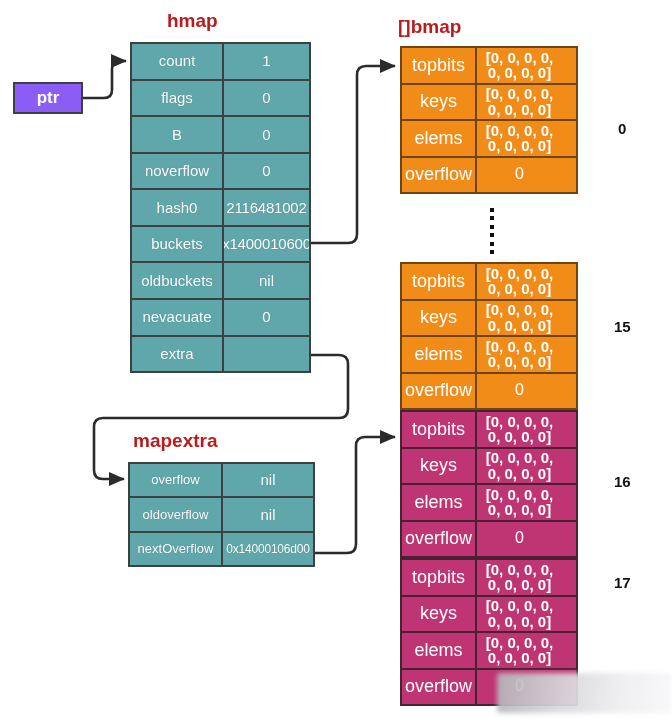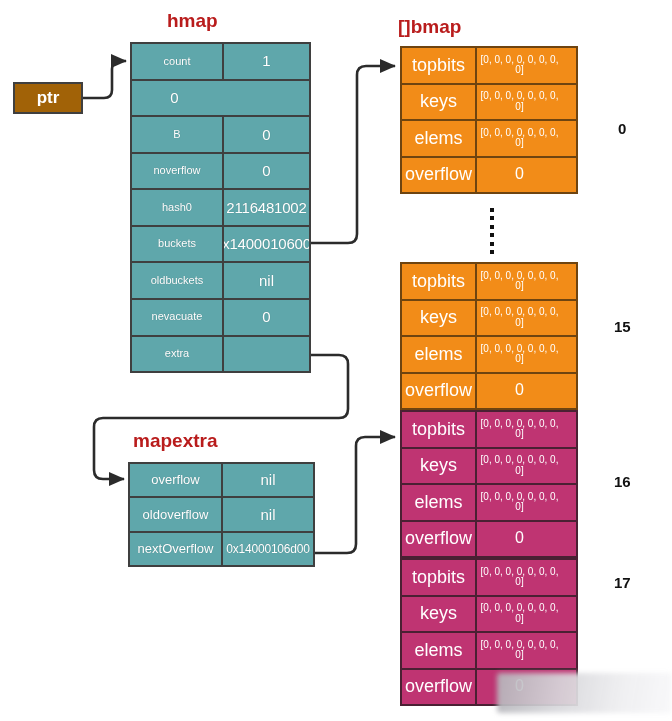--- a/index.html
+++ b/index.html
@@ -60,45 +60,45 @@
   .orange .scell.name { border-right-color: #6e4410; }
 
   
   .magenta .srow { background: #bf3472; }
   .magenta { border-color: #4a2033; }
   .magenta .srow { border-bottom-color: #4a2033; }
   .magenta .scell.name { border-right-color: #4a2033; }
 
   
   #hmap { left: 130px; top: 42px; width: 181px; height: 331px; }
-  #hmap .scell.name  { width: 92px; font-size: 11px; }
+  #hmap .scell.name  { width: 92px; font-size: 15px; }
   #hmap .scell.value { width: 85px; font-size: 15px; }
   #hmap .scell.value.small { font-size: 15px; letter-spacing: -0.2px; }
 
   
   #mapextra { left: 128px; top: 462px; width: 187px; height: 105px; }
   #mapextra .scell.name  { width: 93px; font-size: 13px; }
   #mapextra .scell.value { width: 90px; font-size: 15px; }
   #mapextra .scell.value.small { font-size: 12px; letter-spacing: -0.2px; }
 
   
   .bmap { left: 400px; width: 178px; }
   .bmap .scell.name  { width: 75px; font-size: 18px; }
-  .bmap .scell.value { width: 85px; font-size: 10px; font-weight: normal; padding: 0 3px; }
+  .bmap .scell.value { width: 85px; font-size: 15px; font-weight: bold; padding: 0 3px; }
   .bmap .scell.value.zero { font-size: 16px; font-weight: normal; }
 
   #bmap0  { top: 46px;  height: 148px; }
   #bmap15 { top: 262px; height: 148px; }
   #bmap16 { top: 410px; height: 148px; }
   #bmap17 { top: 558px; height: 148px; }
 
   
   #ptrbox {
     left: 13px; top: 82px; width: 70px; height: 32px;
-    background: #a16207;
+    background: #8b5cf6;
     border: 2px solid #3f3f3f;
     box-sizing: border-box;
     display: flex; align-items: center; justify-content: center;
     color: #ffffff; font-size: 17px; font-weight: bold;
   }
 
   
   .caption {
     position: absolute;
     color: #b91c1c;
@@ -190,20 +190,21 @@
   <div class="abs" id="ptrbox">
     <span>ptr</span>
   </div>
 
   <div class="struct teal" id="hmap">
     <div class="srow">
       <div class="scell name">count</div>
       <div class="scell value">1</div>
     </div>
     <div class="srow">
+      <div class="scell name">flags</div>
       <div class="scell value">0</div>
     </div>
     <div class="srow">
       <div class="scell name">B</div>
       <div class="scell value">0</div>
     </div>
     <div class="srow">
       <div class="scell name">noverflow</div>
       <div class="scell value">0</div>
     </div>

